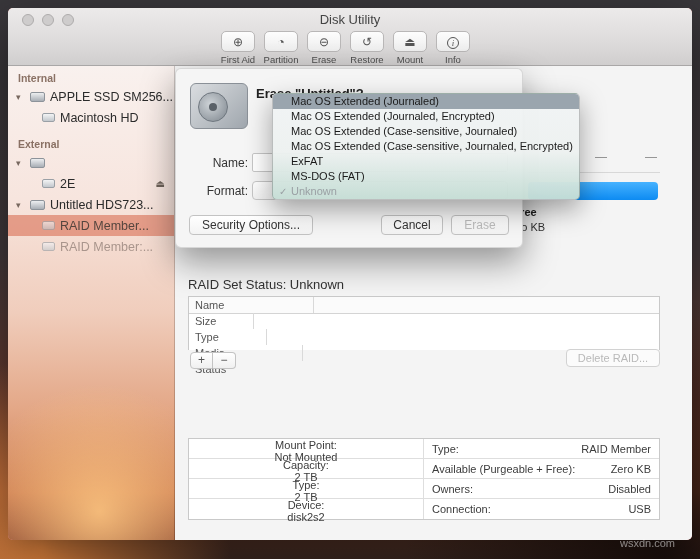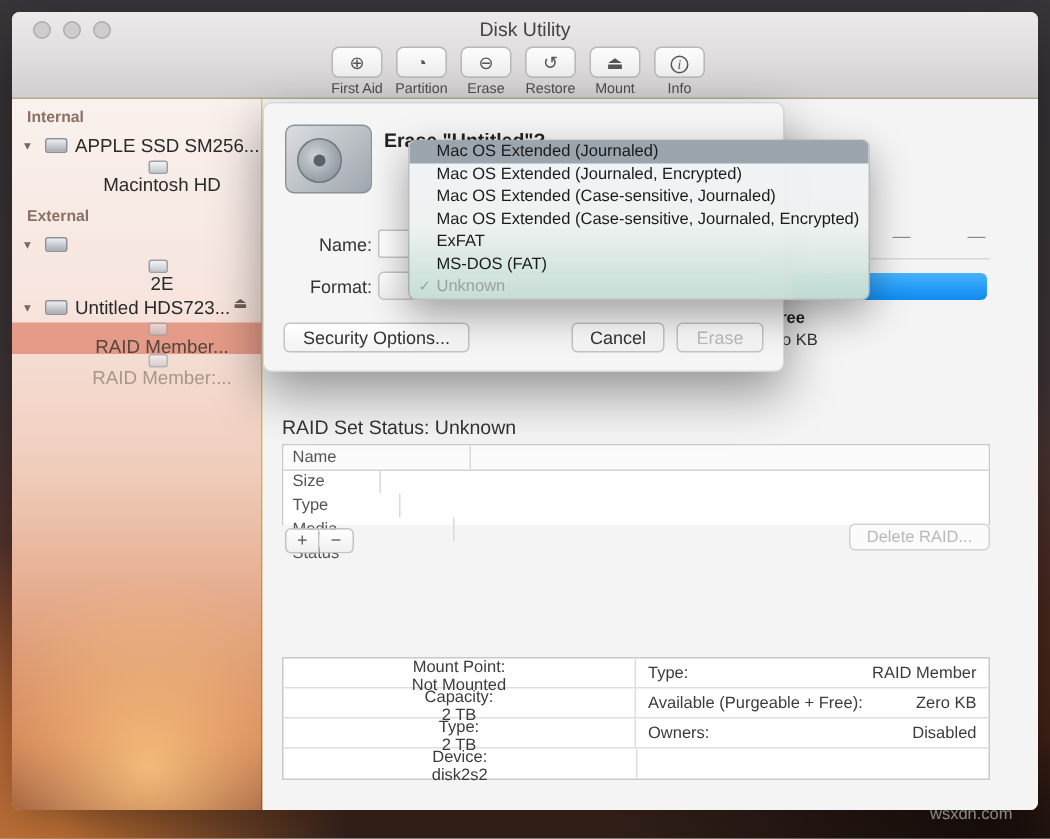--- a/index.html
+++ b/index.html
@@ -7,21 +7,21 @@
   body {
     font-family:"Liberation Sans", sans-serif;
     position:relative;
     background:
       radial-gradient(circle at 6% 98%, rgba(255,150,70,.95), rgba(255,150,70,0) 22%),
       radial-gradient(circle at 95% 100%, rgba(20,10,8,.8), rgba(20,10,8,0) 30%),
       linear-gradient(180deg,#39373b 0%,#443a3c 45%,#6b3c2f 72%,#8c4a30 88%,#402b24 100%);
   }
   .window {
     position:absolute; left:8px; top:8px; width:684px; height:532px;
-    border-radius:5px; background:#fde047; overflow:hidden;
+    border-radius:5px; background:#fca5a5; overflow:hidden;
     box-shadow:0 18px 50px rgba(0,0,0,.55);
   }
   
   .chrome {
     position:absolute; left:0; top:0; right:0; height:58px;
     background:linear-gradient(180deg,#eceaea 0%,#dddbdb 60%,#d0cece 100%);
     border-bottom:1px solid #a9a7a7;
   }
   .title { position:absolute; top:4px; left:0; right:0; text-align:center; font-size:13px; color:#444; }
   .lights { position:absolute; left:14px; top:6px; display:flex; gap:8px; }
@@ -42,21 +42,21 @@
     position:absolute; left:0; top:58px; bottom:0; width:167px;
     border-right:1px solid rgba(0,0,0,.18);
     background:
       radial-gradient(circle at 55% 94%, rgba(255,200,130,.85), rgba(255,200,130,0) 28%),
       linear-gradient(180deg,#f9f1ee 0%,#f7e5de 28%,#f0cdbc 52%,#e3a685 73%,#ca7b52 90%,#8e4a32 100%);
   }
   .sb-header { padding:6px 0 2px 10px; font-size:10.5px; font-weight:bold; color:#8a7164; }
   .sb-header.ext { padding-top:10px; }
   .sb-row { height:21px; display:flex; align-items:center; padding-left:8px; font-size:12.5px; color:#2a2a2a; white-space:nowrap; }
   .sb-row .tri { width:14px; font-size:9px; color:#77685f; }
-  .sb-row.child { padding-left:34px;flex-direction:column; }
+  .sb-row.child { padding-left:34px; }
   .sb-row.selected { background:rgba(216,110,84,.6); color:#55453e; }
   .sb-row.dimmed { color:#a9958c; }
   .sb-row.dimmed .vol-icon, .sb-row.selected .vol-icon { opacity:.65; }
   .drive-icon { width:15px; height:10px; border-radius:2px; border:1px solid #8d939a;
     background:linear-gradient(#eceef0,#a8aeb5); margin-right:5px; flex:none; }
   .vol-icon { width:13px; height:9px; border-radius:2px; border:1px solid #9aa0a6;
     background:linear-gradient(#f3f4f5,#c3c8cd); margin-right:5px; flex:none; }
   .eject { margin-left:auto; margin-right:9px; font-size:10px; color:#6d6259; }
   
   .main { position:absolute; left:167px; top:58px; right:0; bottom:0; background:#f4f4f4; }
@@ -247,20 +247,24 @@
         <div class="it-half">
           <span class="it-label">Owners:</span>
           <span class="it-value">Disabled</span>
         </div>
       </div>
       <div class="it-row">
         <div class="it-half left">
           <span class="it-label">Device:</span>
           <span class="it-value">disk2s2</span>
         </div>
+        <div class="it-half">
+          <span class="it-label">Connection:</span>
+          <span class="it-value">USB</span>
+        </div>
       </div>
     </div>
   </div>
 
   <div class="dialog">
     <div class="hd"></div>
     <div class="dlg-title">Erase "Untitled"?</div>
     <div class="dlg-label" style="left:8px; top:87px;">Name:</div>
     <div class="dlg-field" style="top:84px;"></div>
     <div class="dlg-label" style="left:8px; top:115px;">Format:</div>

